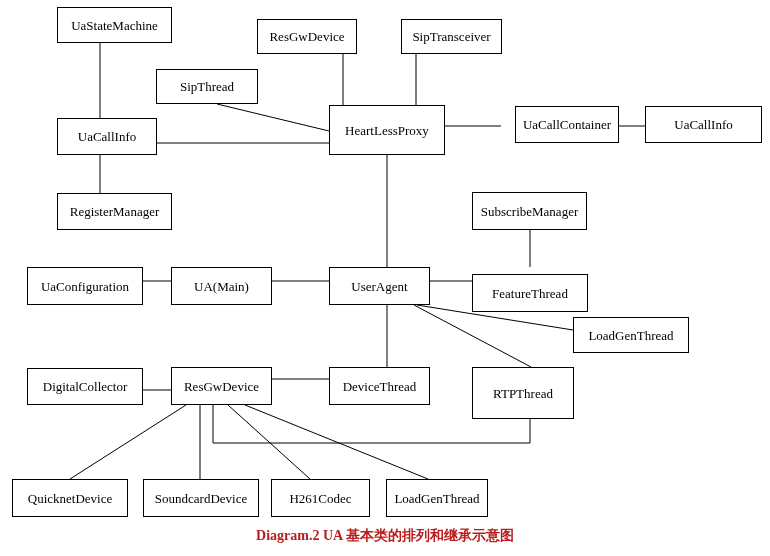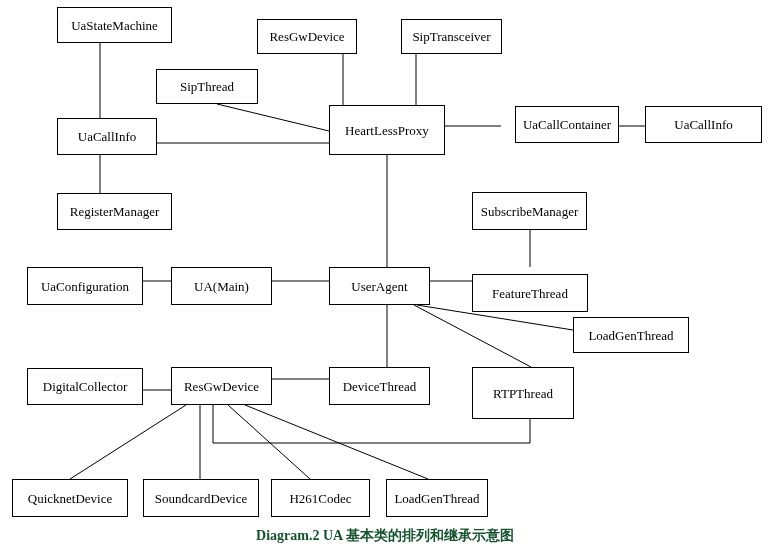--- a/index.html
+++ b/index.html
@@ -41,21 +41,21 @@
     line-height: 1;
   }
   .caption {
     position: absolute;
     left: 0;
     top: 527px;
     width: 770px;
     text-align: center;
     font-size: 14px;
     font-weight: bold;
-    color: #14532d;
+    color: #b91c1c;
   }
 </style>
 </head>
 <body>
 
 <div id="stage">
 
   <svg id="edges" viewBox="0 0 770 556" xmlns="http://www.w3.org/2000/svg">
     <path d="M100 43 L100 118"></path>
     <path d="M100 155 L100 193"></path>

